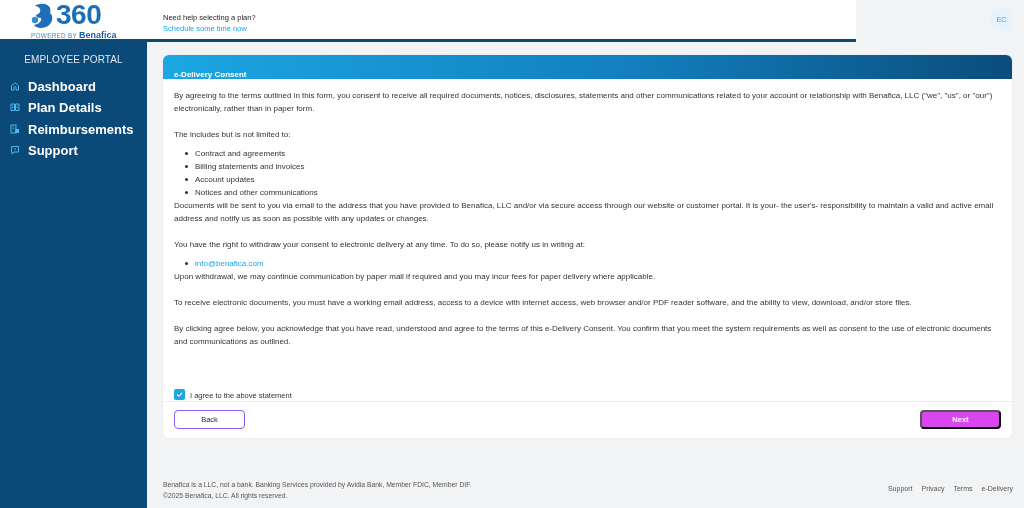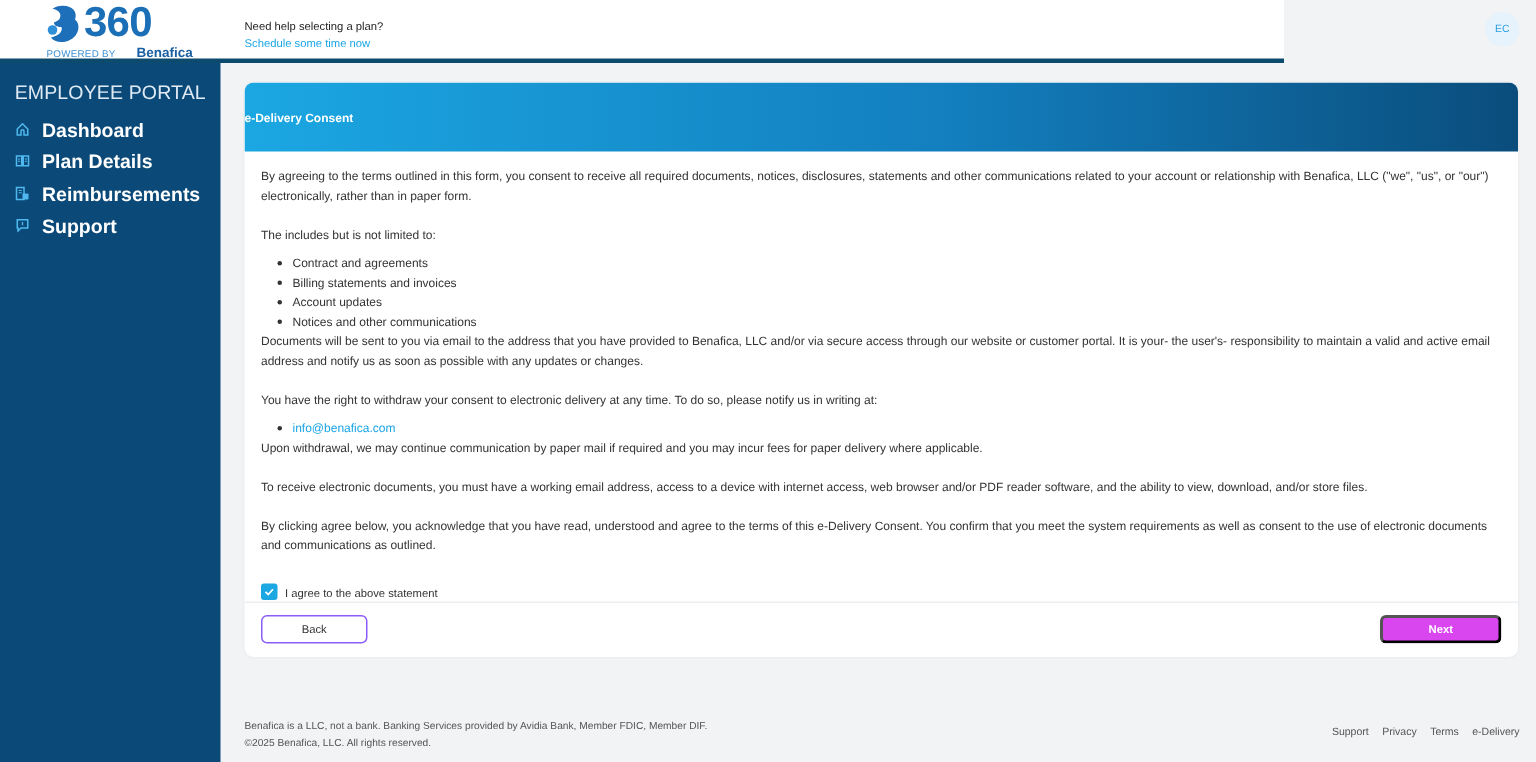--- a/index.html
+++ b/index.html
@@ -5,36 +5,36 @@
   * { box-sizing: border-box; margin: 0; padding: 0; }
   html, body { width: 1024px; height: 508px; overflow: hidden; }
   body { font-family: "Liberation Sans", sans-serif; background: #f2f3f5; color: #333; position: relative; }
 
   
   .topbar { position: absolute; left: 0; top: 0; width: 856px; height: 42px; background: #fff; border-bottom: 3px solid #0c4a6e; }
   .logo { position: absolute; left: 28px; top: 2px; width: 96px; height: 38px; }
   .logo-mark { position: absolute; left: 2px; top: 0; width: 24px; height: 28px; }
   .logo-num { position: absolute; left: 28px; top: -3px; font-size: 28px; font-weight: bold; color: #1b6fb6; letter-spacing: -0.5px; font-family: "Liberation Sans", sans-serif; }
   .logo-powered { position: absolute; left: 3px; top: 28px; font-size: 6.5px; color: #3d8fd2; letter-spacing: 0.2px; white-space: nowrap; }
-  .logo-powered b { font-size: 9px; color: #1b5fa3; font-weight: bold; letter-spacing: 0; margin-left: 14px; }
+  .logo-powered b { font-size: 9px; color: #1b5fa3; font-weight: bold; letter-spacing: 0; margin-left: 2px; }
   .help { position: absolute; left: 163px; top: 12px; font-size: 7.5px; line-height: 11px; }
   .help .q { color: #222; }
   .help .link { color: #1aa5e6; font-weight: normal; display: block; }
   .avatar { position: absolute; left: 990px; top: 8px; width: 23px; height: 23px; border-radius: 50%; background: #e6f3fc; color: #2a9fe0; font-size: 7px; display: flex; align-items: center; justify-content: center; }
 
   
   .sidebar { position: absolute; left: 0; top: 42px; width: 147px; height: 466px; background: #0b4a78; }
-  .sidebar-title { position: absolute; left: 0; top: 12px; width: 147px; text-align: center; font-size: 13px; color: #e0ebf5; letter-spacing: 0.1px; }
+  .sidebar-title { position: absolute; left: 0; top: 12px; width: 147px; text-align: center; font-size: 10px; color: #e0ebf5; letter-spacing: 0.1px; }
   .nav-item { position: absolute; left: 10px; height: 14px; display: flex; align-items: center; cursor: pointer; }
   .nav-item svg { width: 10px; height: 10px; margin-right: 8px; }
   .nav-item span { font-size: 13px; font-weight: bold; color: #fff; }
 
   
   .card { position: absolute; left: 163px; top: 55px; width: 849px; height: 383px; background: #fff; border-radius: 6px; overflow: hidden; box-shadow: 0 0 0 1px #eceef0; }
-  .card-header { height: 46px; background: linear-gradient(90deg, #1ba7e2 0%, #137fbf 55%, #0a4d7c 100%); display: flex; align-items: center; }
+  .card-header { height: 24px; background: linear-gradient(90deg, #1ba7e2 0%, #137fbf 55%, #0a4d7c 100%); display: flex; align-items: flex-end; padding-left: 11px; }
   .card-header span { color: #fff; font-size: 8px; font-weight: bold; }
   .card-body { padding: 10px 11px 0 11px; font-size: 8px; line-height: 13px; color: #333; }
   .card-body p { margin: 0; }
   .gap { height: 13px; }
   .gap-sm { height: 6px; }
   ul.bullets { list-style: none; padding-left: 11px; margin: 0; }
   ul.bullets li { position: relative; padding-left: 10px; line-height: 13px; }
   ul.bullets li::before { content: ""; position: absolute; left: 0; top: 5px; width: 3px; height: 3px; border-radius: 50%; background: #333; }
   .email-link { color: #1aa5e6; }
   .agree { position: absolute; left: 11px; top: 323px; display: flex; align-items: flex-end; margin-top: 11px; }

